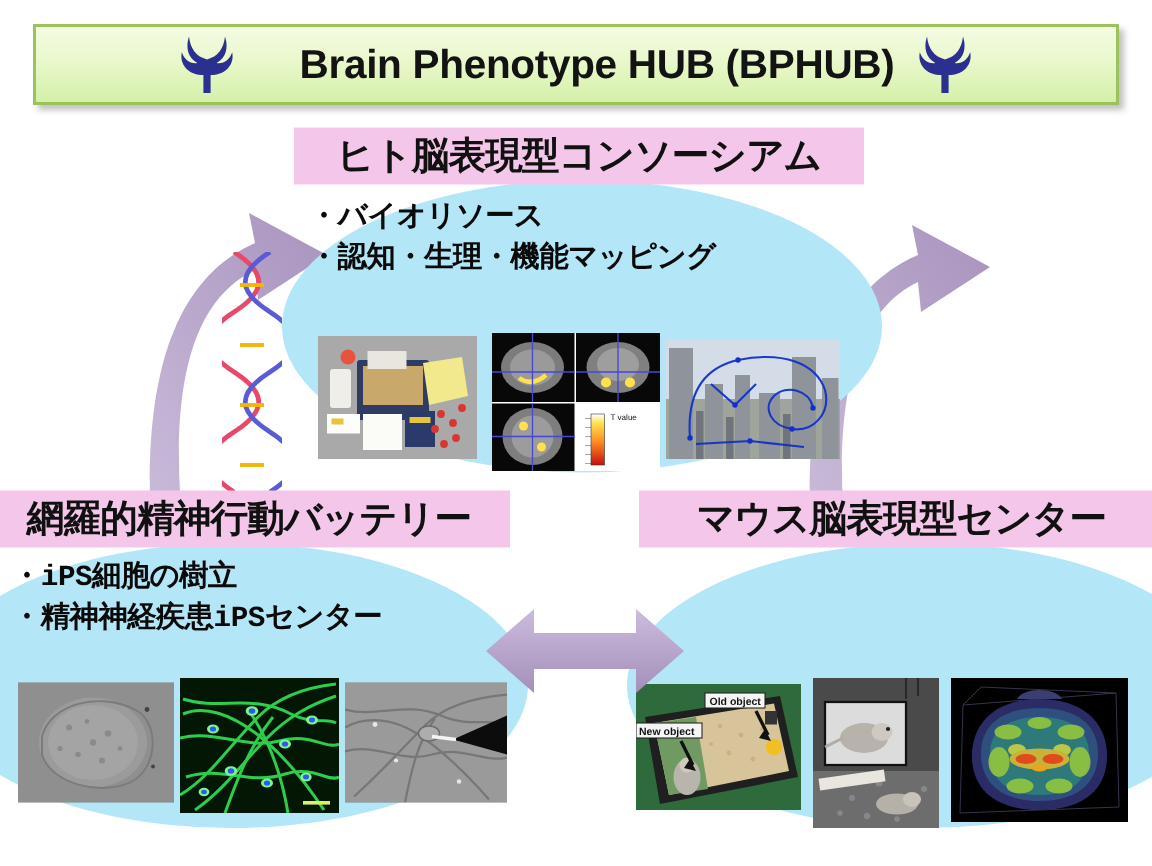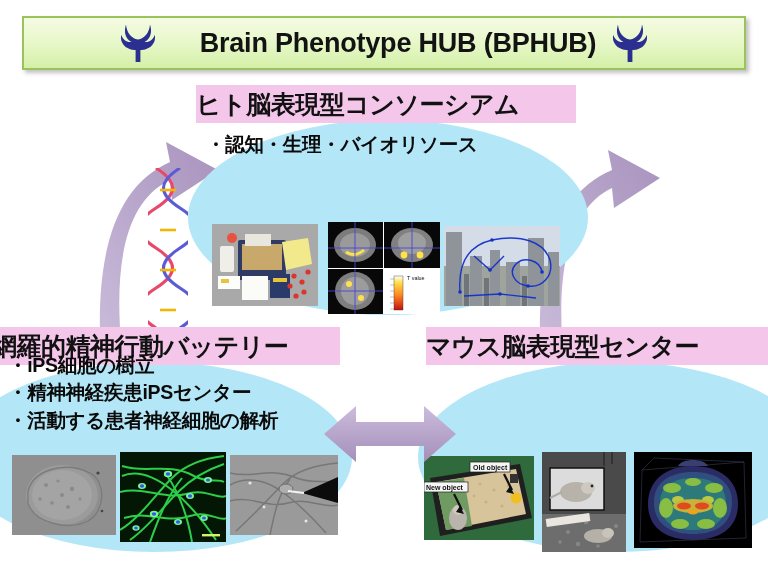--- a/index.html
+++ b/index.html
@@ -45,21 +45,21 @@
     margin-left: 28px;
   }
   .ou-logo { flex: 0 0 auto; display: block; }
 
   
   .pink-banner {
     position: absolute;
     background: #f4c7ea;
     display: flex;
     align-items: center;
-    justify-content: flex-start;
+    justify-content: center;
     z-index: 6;
   }
   .pink-banner span {
     font-size: 25px;
     font-weight: 700;
     color: #111111;
     white-space: nowrap;
     letter-spacing: -0.5px;
     line-height: 1;
   }
@@ -93,21 +93,21 @@
   .thumb svg { display: block; width: 100%; height: 100%; }
 
   
   #consortium-banner { left: 196px; top: 85px; width: 380px; height: 38px; }
   #consortium-ellipse { left: 188px; top: 120px; width: 400px; height: 195px; }
   #consortium-bullets { left: 206px; top: 131px; }
 
   
   #ips-banner { left: -8px; top: 327px; width: 348px; height: 38px; }
   #ips-ellipse { left: -44px; top: 362px; width: 396px; height: 190px; }
-  #ips-bullets { left: 8px; top: 352px; }
+  #ips-bullets { left: 8px; top: 372px; font-family: Liberation Mono, monospace; }
 
   
   #mouse-banner { left: 426px; top: 327px; width: 350px; height: 38px; }
   #mouse-ellipse { left: 418px; top: 362px; width: 396px; height: 190px; }
   #mouse-bullets { left: 458px; top: 372px; }
 
   
   .deco { position: absolute; z-index: 1; }
   #arrow-left  { left: 96px;  top: 138px; width: 130px; height: 200px; }
   #arrow-right { left: 536px; top: 148px; width: 140px; height: 195px; }
@@ -170,21 +170,22 @@
     </g>
   </svg>
 
   <div class="ellipse" id="consortium-ellipse"></div>
 
   <div class="pink-banner" id="consortium-banner">
     <span>ヒト脳表現型コンソーシアム</span>
   </div>
 
   <div class="bullets" id="consortium-bullets">
-    <div>・認知・生理・バイオリソース</div>
+    <div>・バイオリソース</div>
+    <div>・認知・生理・機能マッピング</div>
   </div>
 
   <div class="thumb" style="left:212px; top:224px; width:106px; height:82px;">
     <svg viewBox="0 0 106 82" preserveAspectRatio="none">
       <rect width="106" height="82" fill="#a9a9a9"></rect>
       <rect x="26" y="16" width="48" height="40" rx="2" fill="#2f3b63"></rect>
       <rect x="30" y="20" width="40" height="26" fill="#c9a96b"></rect>
       <rect x="33" y="10" width="26" height="12" fill="#e9e6de"></rect>
       <rect x="8" y="22" width="14" height="26" rx="2" fill="#f0eee8"></rect>
       <rect x="6" y="52" width="22" height="13" fill="#fdfdfb"></rect>
@@ -287,21 +288,20 @@
 
   <div class="ellipse" id="ips-ellipse"></div>
 
   <div class="pink-banner" id="ips-banner">
     <span>網羅的精神行動バッテリー</span>
   </div>
 
   <div class="bullets" id="ips-bullets">
     <div>・iPS細胞の樹立</div>
     <div>・精神神経疾患iPSセンター</div>
-    <div>・活動する患者神経細胞の解析</div>
   </div>
 
   <div class="thumb" style="left:12px; top:455px; width:104px; height:80px;">
     <svg viewBox="0 0 104 80" preserveAspectRatio="none">
       <rect width="104" height="80" fill="#8f8f8f"></rect>
       <ellipse cx="50" cy="40" rx="36" ry="30" fill="#9b9b9b"></ellipse>
       <ellipse cx="50" cy="40" rx="30" ry="25" fill="#a4a4a4"></ellipse>
       <g fill="#7a7a7a" opacity="0.6">
         <circle cx="34" cy="30" r="2"></circle>
           <circle cx="46" cy="26" r="1.6"></circle>

